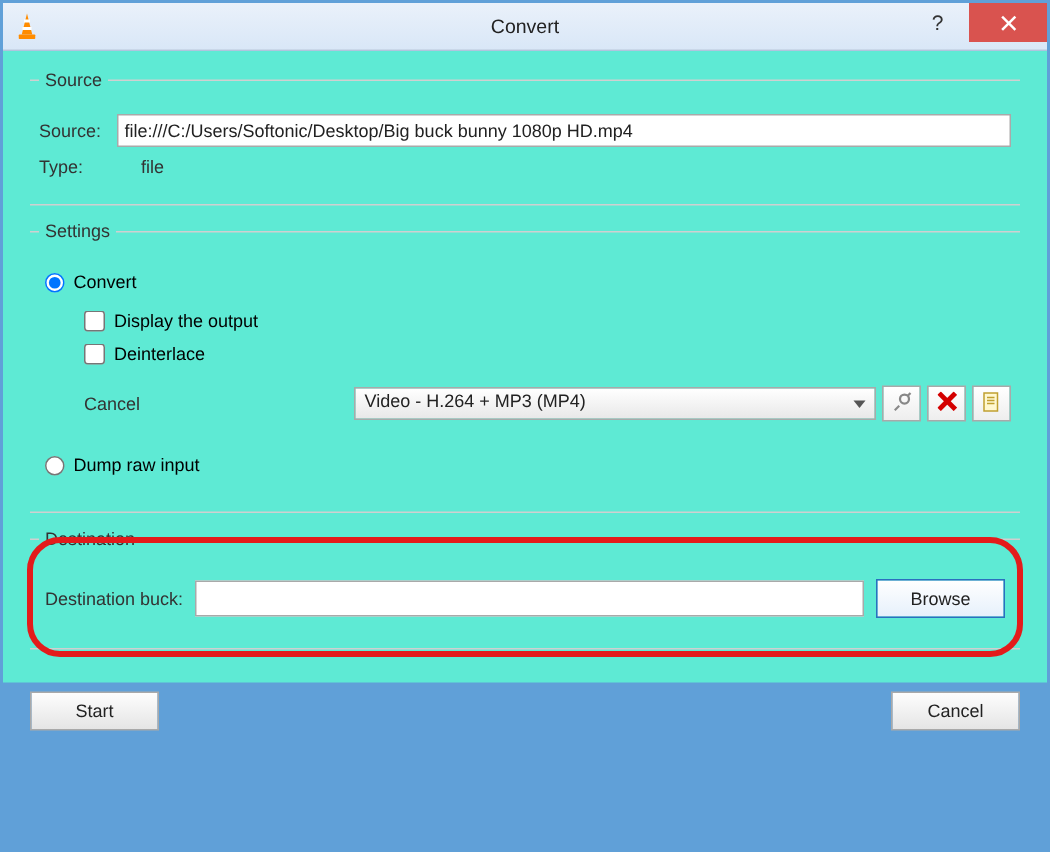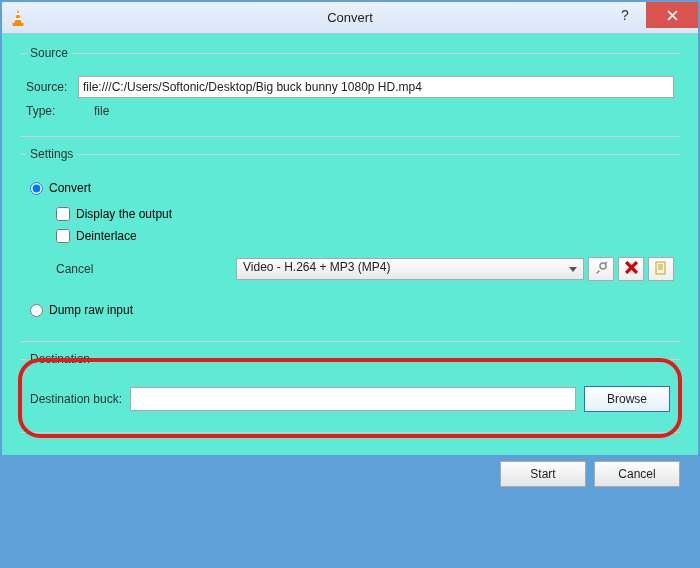--- a/index.html
+++ b/index.html
@@ -27,21 +27,21 @@
   .profile-label { width: 180px; color: #333; }
   .profile-select { flex: 1; height: 22px; border: 1px solid #a9a9a9; background: linear-gradient(#fff,#e8e8e8); padding: 1px 20px 1px 6px; font-family: inherit; font-size: 12px; color: #222; position: relative; cursor: pointer; }
   .profile-select::after { content: ""; position: absolute; right: 6px; top: 8px; border-left: 4px solid transparent; border-right: 4px solid transparent; border-top: 5px solid #555; }
   .icon-btn { width: 26px; height: 24px; border: 1px solid #a9a9a9; background: linear-gradient(#fff,#eee); margin-left: 4px; display: flex; align-items: center; justify-content: center; cursor: pointer; }
   .dest-fieldset { position: relative; }
   .dest-row { display: flex; align-items: center; margin: 10px 4px 6px 4px; }
   .dest-label { width: 100px; color: #333; }
   .dest-input { flex: 1; height: 24px; border: 1px solid #a9a9a9; background: #fff; margin-right: 8px; padding: 1px 4px; font-family: inherit; font-size: 12px; }
   .browse-btn { width: 86px; height: 26px; border: 1px solid #2b6fbf; background: linear-gradient(#fff,#e6f0fb); color: #222; font-family: inherit; font-size: 12px; cursor: pointer; }
   .highlight-ring { position: absolute; border: 4px solid #e31b1b; border-radius: 22px; left: -2px; right: -2px; top: -8px; bottom: -6px; pointer-events: none; }
-  .bottom-row { display: flex; justify-content: flex-end; padding: 6px 18px 0 18px; gap: 8px; }
+  .bottom-row { display: flex; justify-content: space-between; padding: 6px 18px 0 18px; gap: 8px; }
   .std-btn { width: 86px; height: 26px; border: 1px solid #a9a9a9; background: linear-gradient(#fdfdfd,#e5e5e5); color: #222; font-family: inherit; font-size: 12px; cursor: pointer; }
 </style>
 </head>
 <body>
 
 <div class="outer-border">
   <div class="window">
 
     <div class="titlebar">
       <span class="title-icon">

